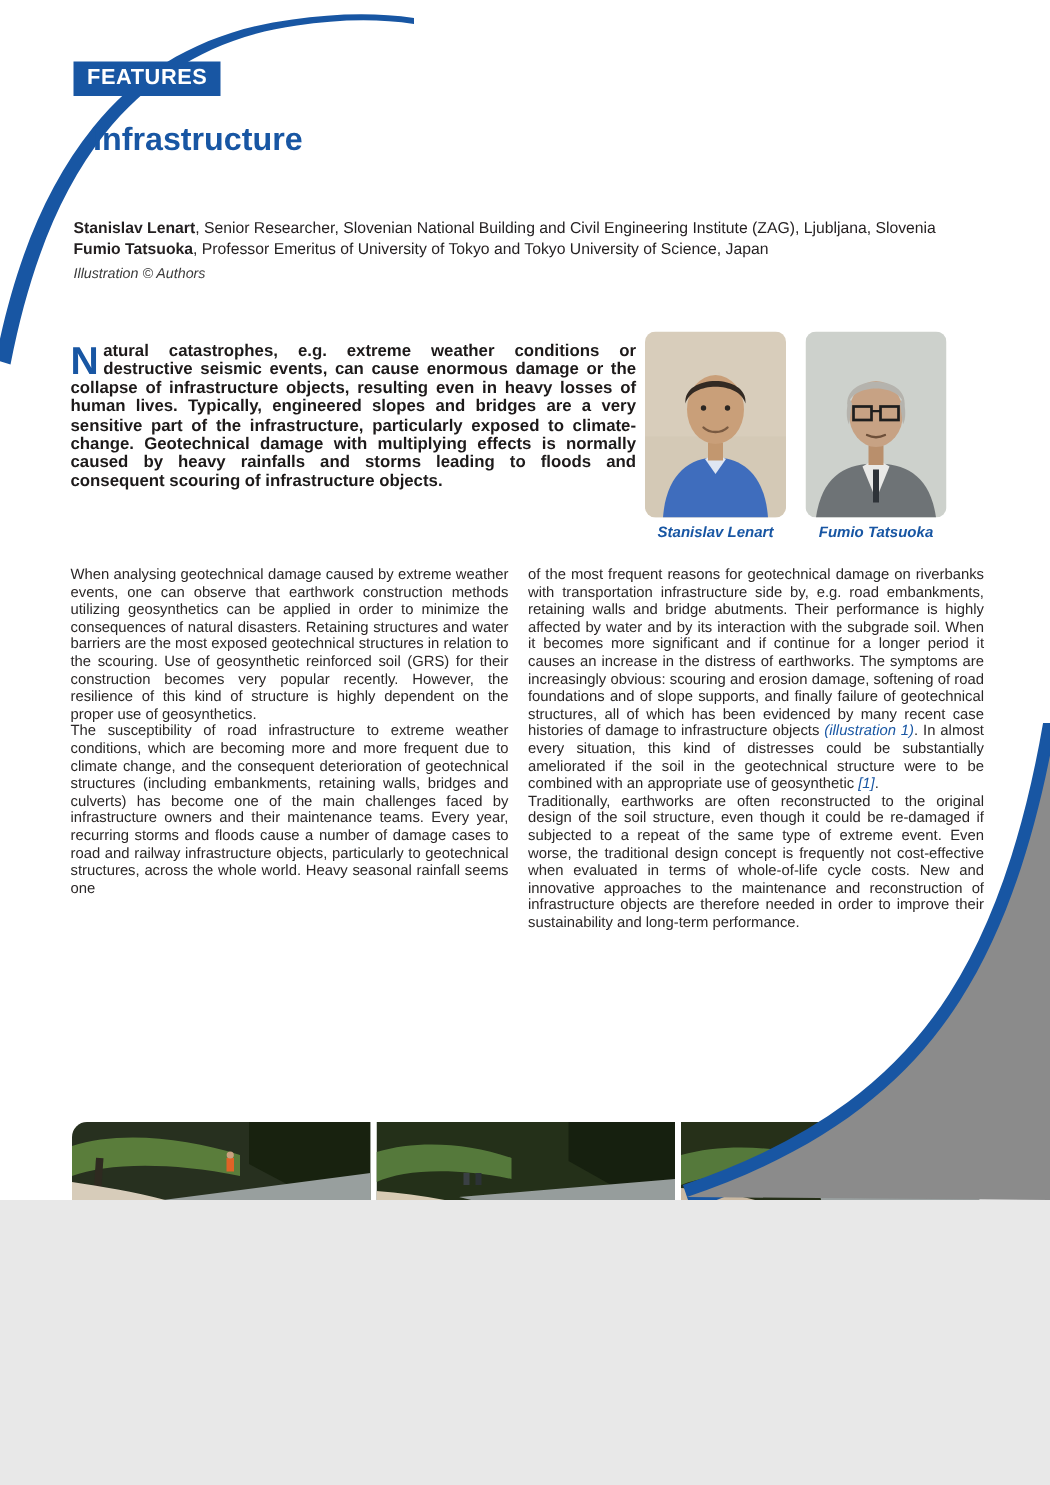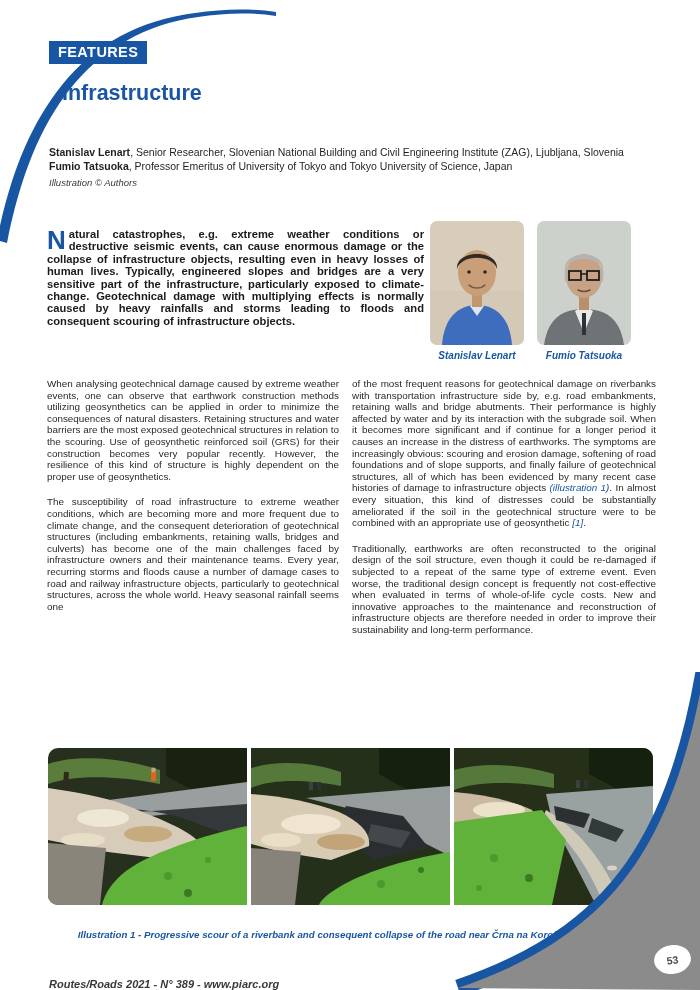--- a/index.html
+++ b/index.html
@@ -1,19 +1,19 @@
 <!DOCTYPE html>
 <html><head>
 <meta charset="utf-8">
 <style>
   * { margin:0; padding:0; box-sizing:border-box; }
   html,body { background:#e8e8e8; }
   body { font-family:"Liberation Sans", sans-serif; }
   .page {
-    position:relative; width:700px; height:990px; margin:0 auto;
+    position:relative; width:700px; height:800px; margin:0 auto;
     background:#ffffff; overflow:hidden; color:#262222;
   }
   
   .swoosh-topleft { position:absolute; left:0; top:0; width:290px; height:260px; pointer-events:none; }
   .swoosh-bottomright { position:absolute; right:0; bottom:0; width:260px; height:318px; pointer-events:none; }
 
   
   .features-banner {
     position:absolute; left:49px; top:41px; height:23px;
     background:#1856a3; color:#ffffff; font-weight:bold; font-size:14.5px;
@@ -39,21 +39,21 @@
   .portrait { width:94px; }
   .portrait svg { width:94px; height:124px; border-radius:7px; display:block; }
   .portrait-caption { margin-top:5px; text-align:center; color:#1856a3;
                       font-size:10px; font-style:italic; font-weight:bold; }
 
   
   .columns { position:absolute; left:47px; top:378px; width:609px; display:flex; gap:13px; }
   .col { font-size:9.9px; line-height:11.6px; text-align:justify; color:#2b2727; }
   .col-left { width:292px; }
   .col-right { width:304px; }
-  .col p + p { margin-top:14px; }
+  .col p + p { }
   .section-heading {
     color:#1856a3; font-weight:bold; font-size:12.5px; line-height:15px;
     width:250px; margin:17px 0 14px 0; letter-spacing:0.1px;
   }
   .ref { color:#1856a3; font-style:italic; }
 
   
   .photo-strip { position:absolute; left:48px; top:748px; width:605px; height:157px;
                  display:flex; gap:4px; border-radius:10px; overflow:hidden; }
   .photo-strip svg { display:block; width:199px; height:157px; }

